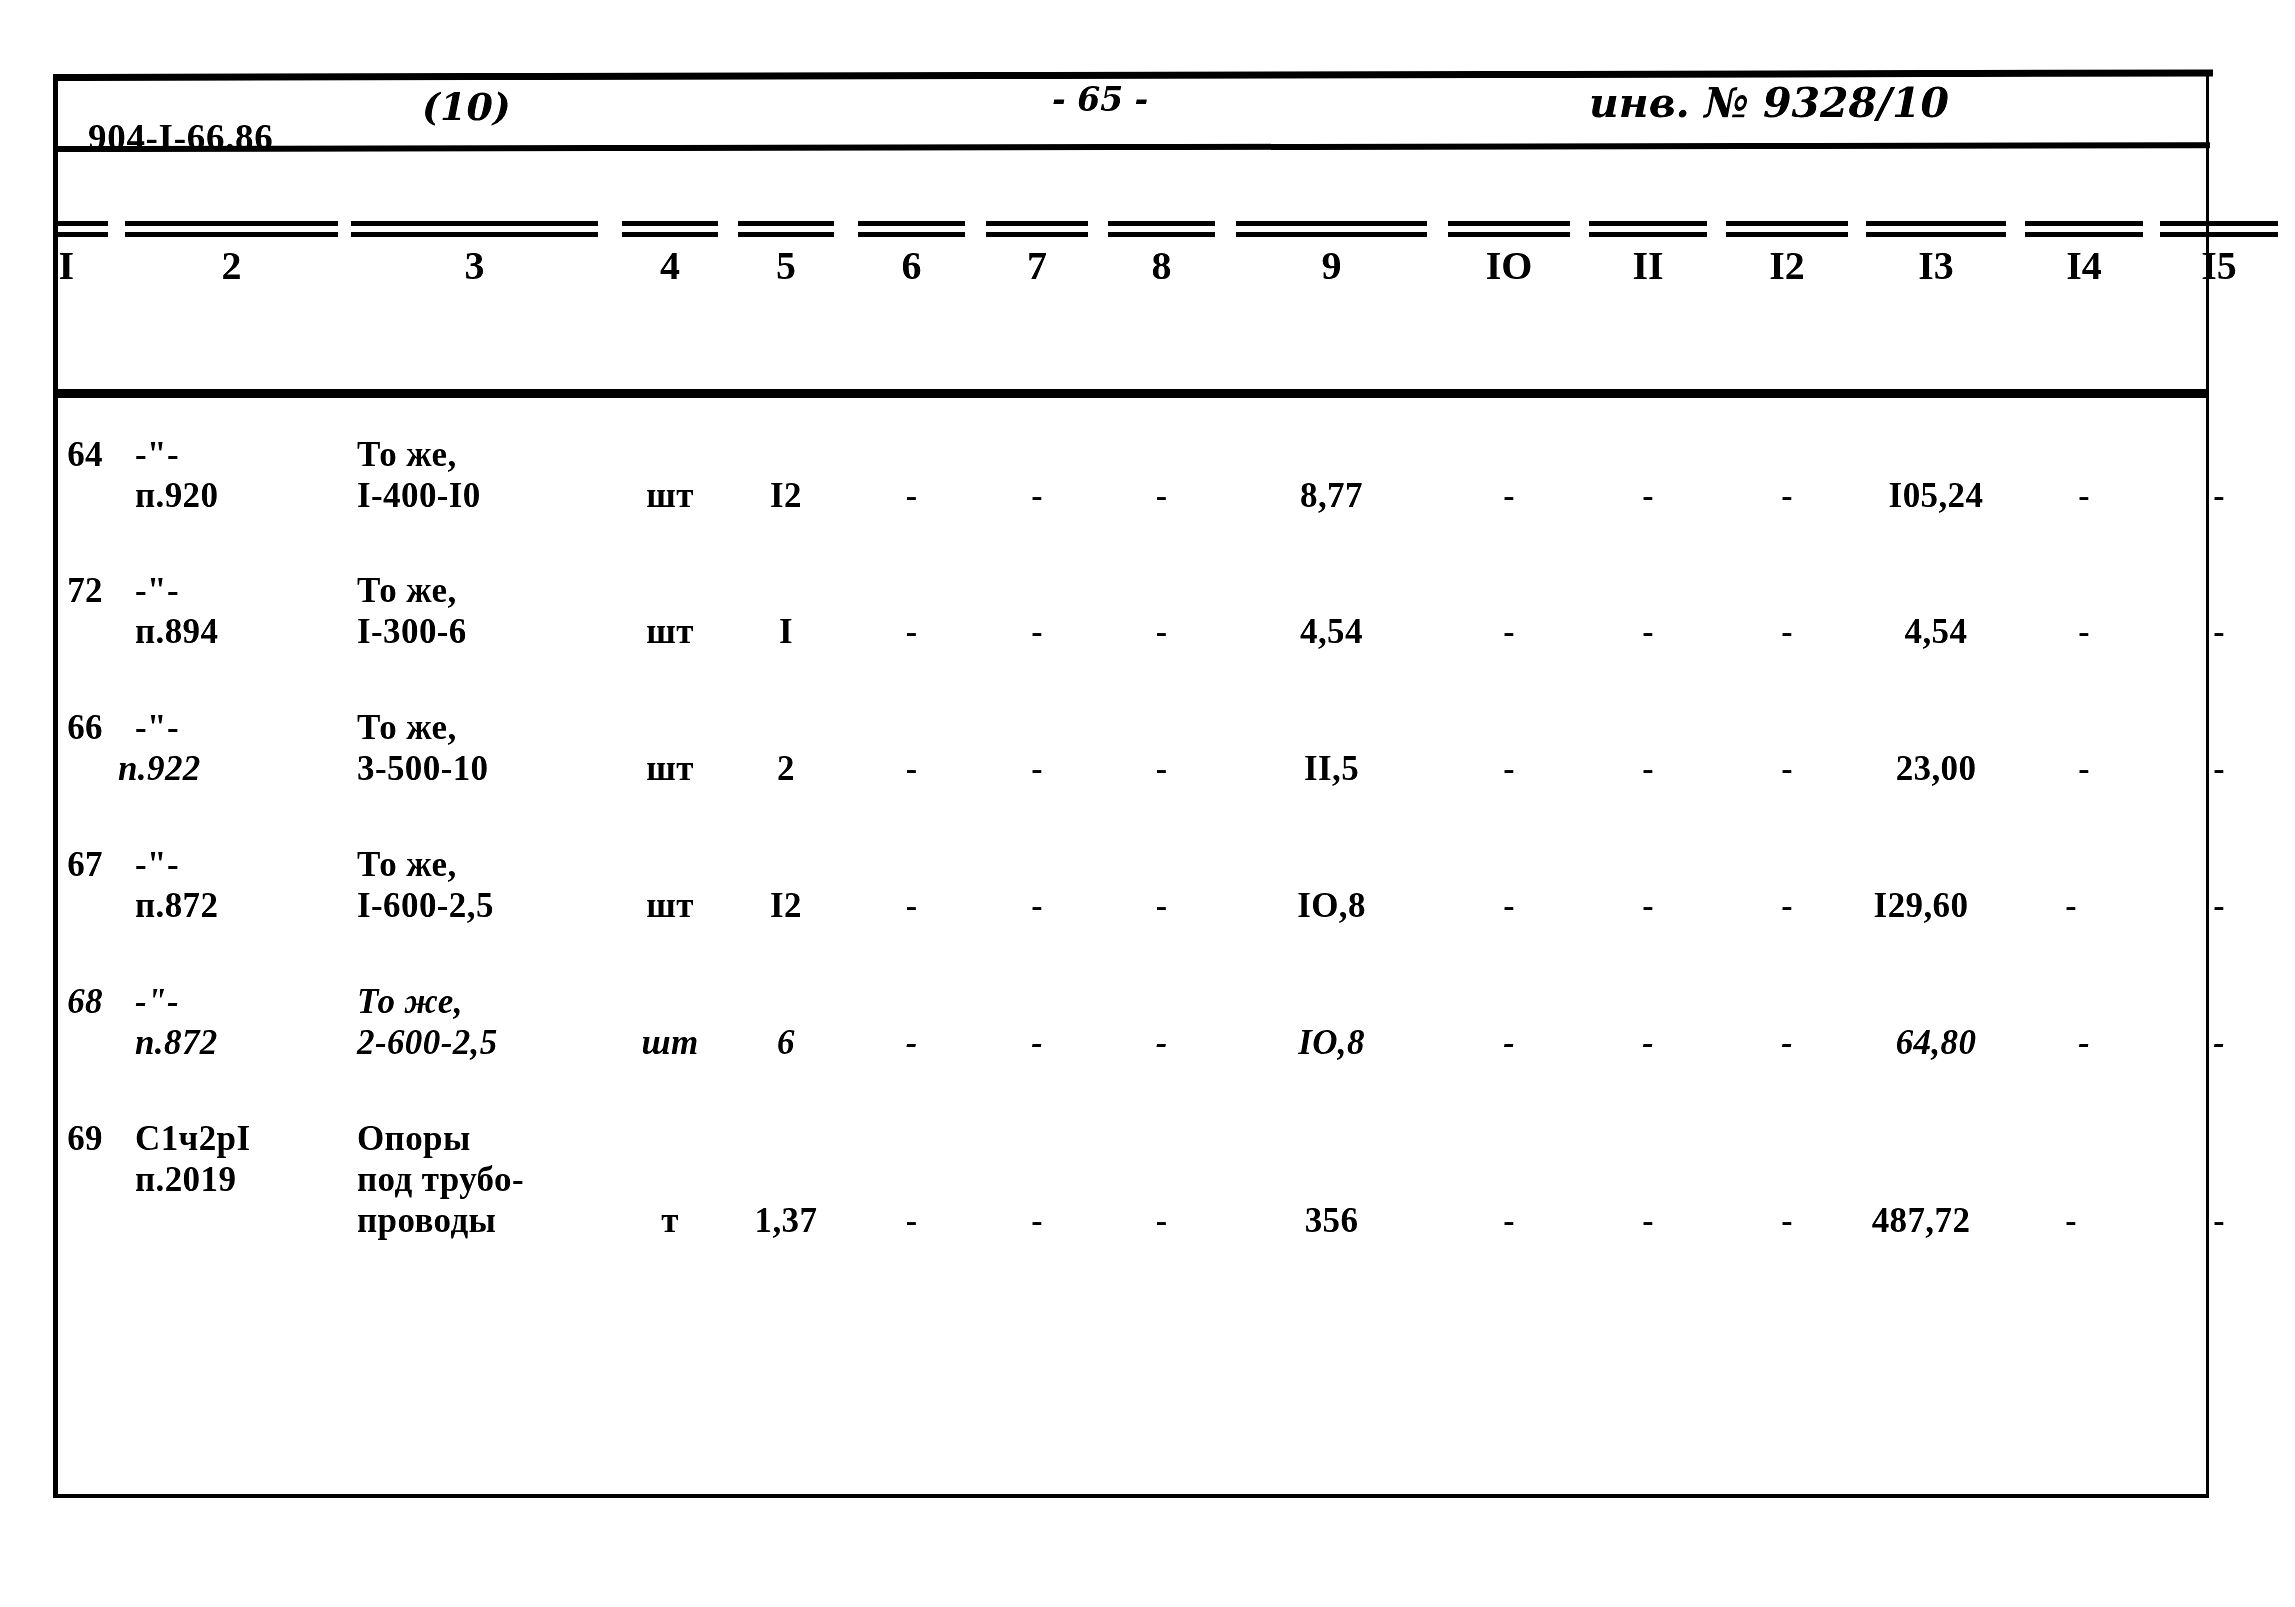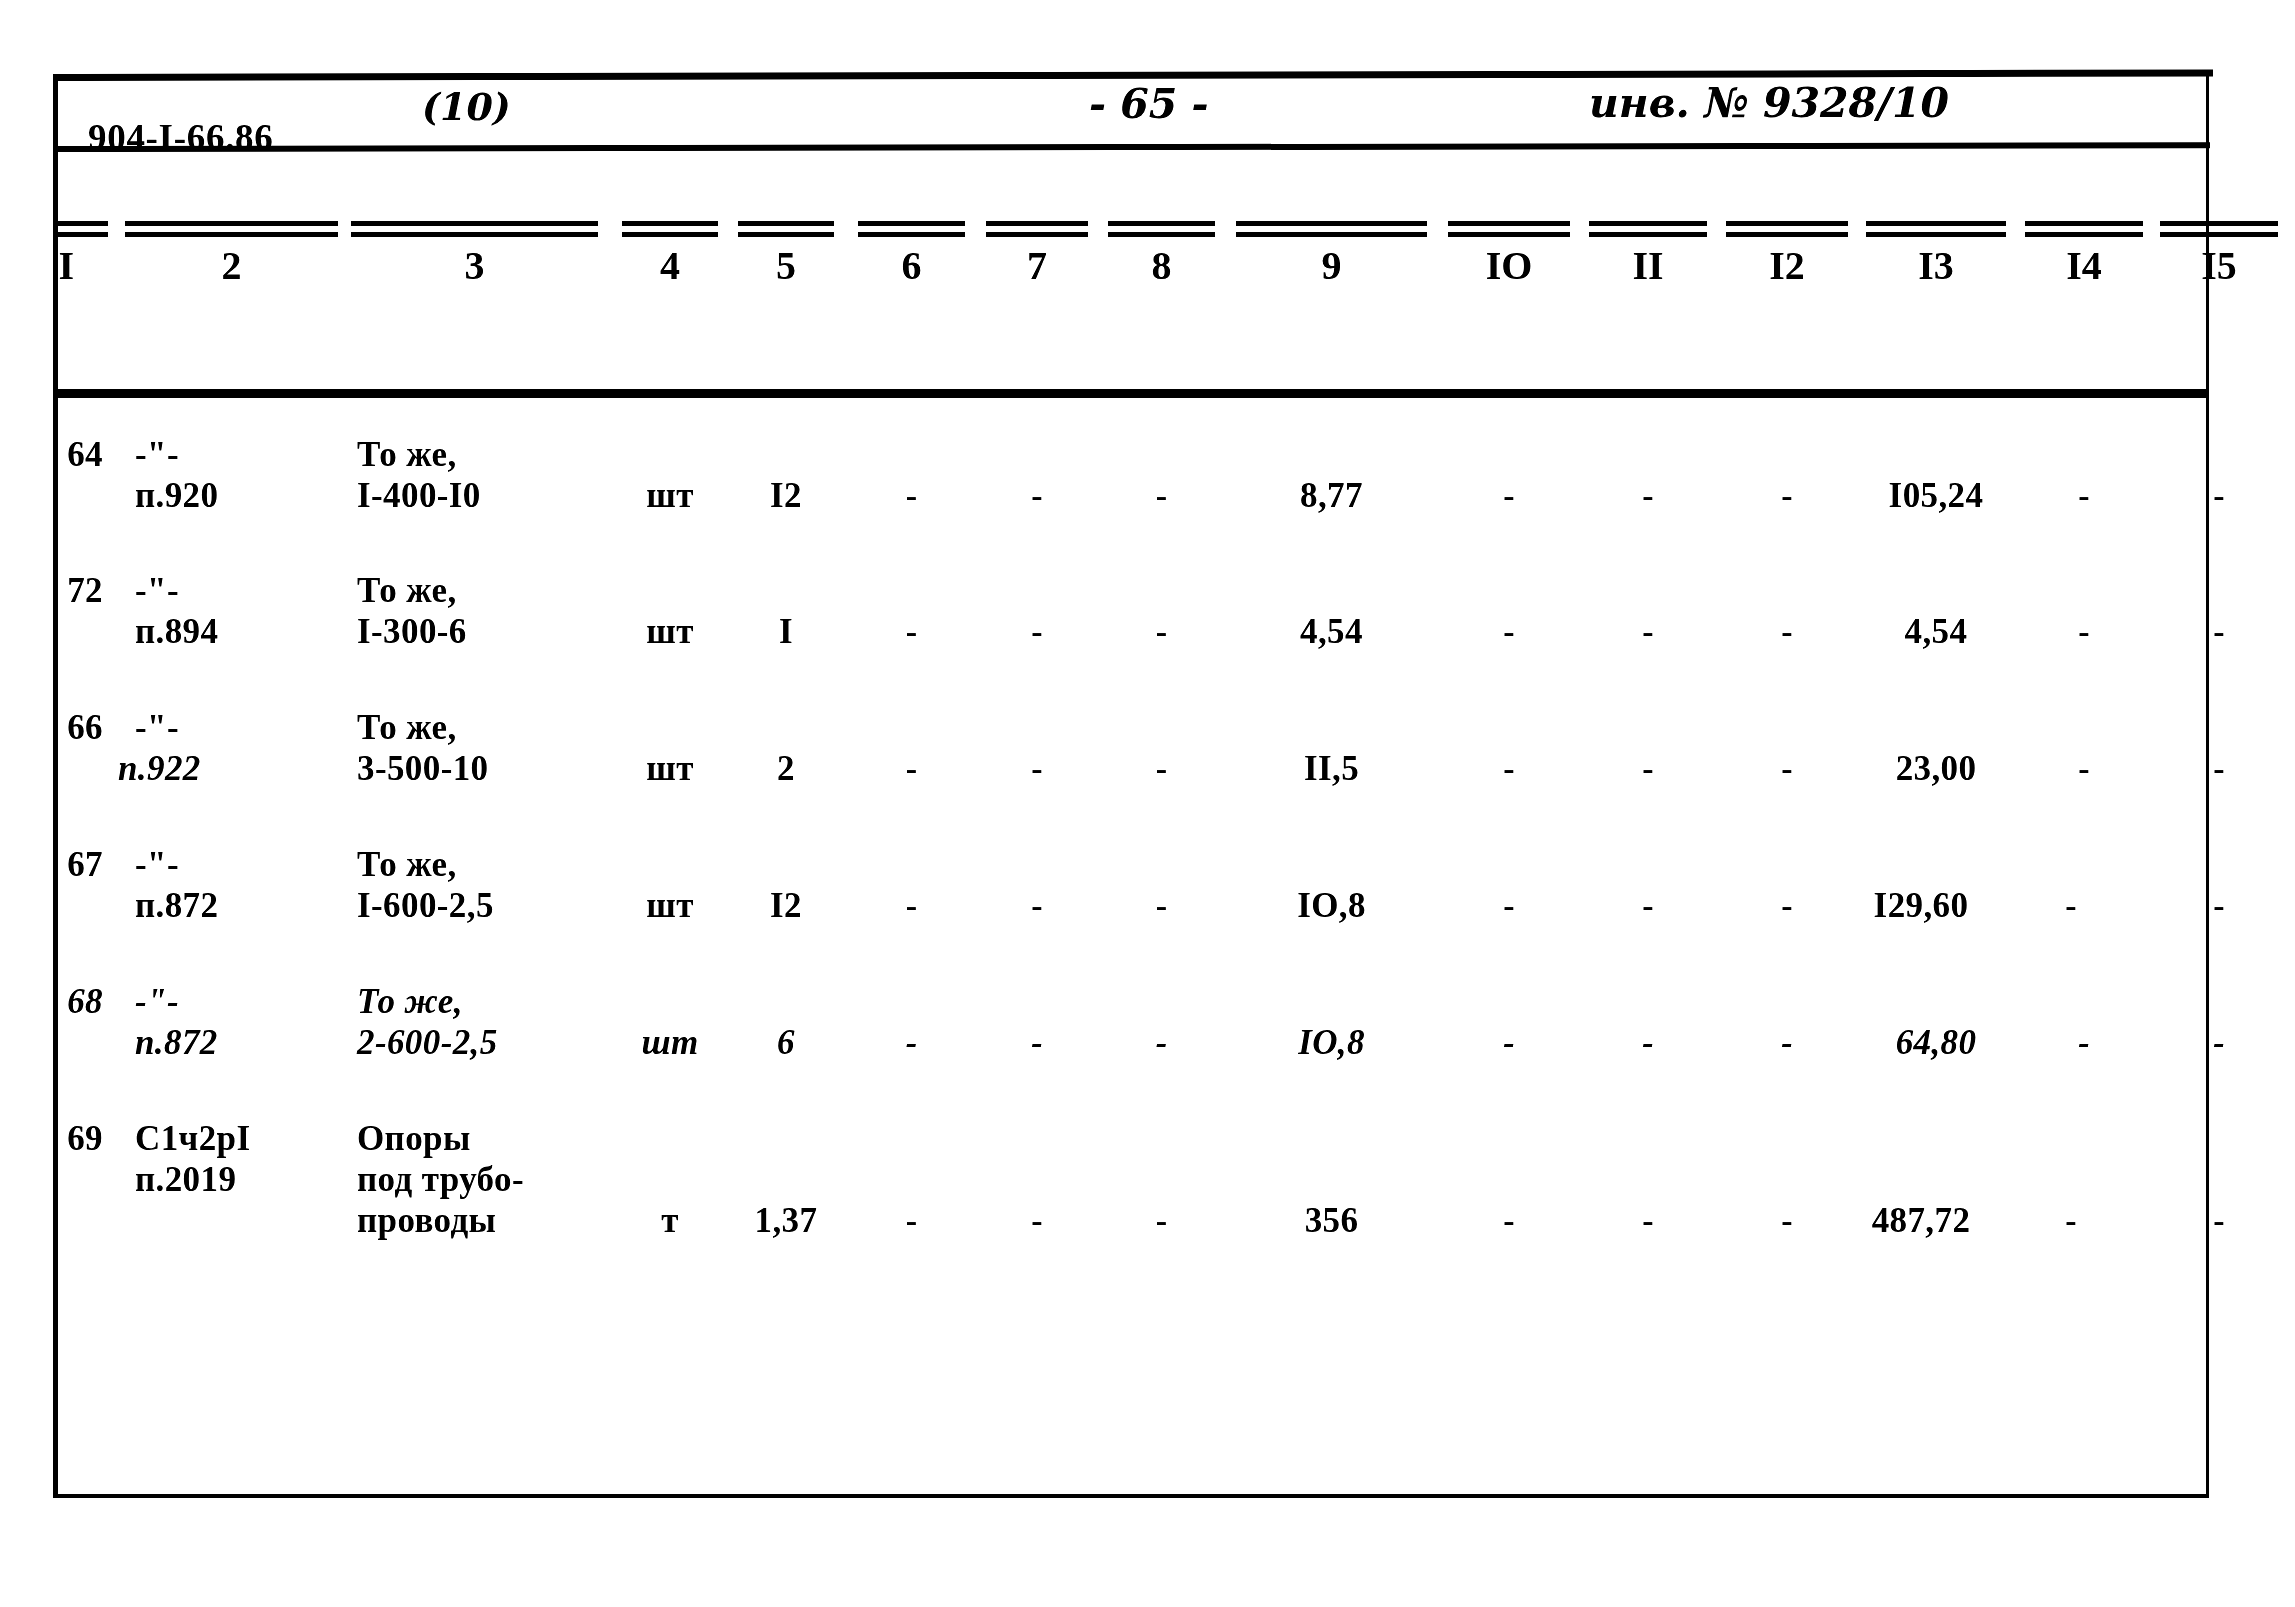--- a/index.html
+++ b/index.html
@@ -95,23 +95,23 @@
   }
   .hdr-copy {
     position: absolute;
     left: 368px;
     top: 7.4px;
     font-size: 38px;
     white-space: nowrap;
   }
   .hdr-page {
     position: absolute;
-    left: 1035px;
+    left: 998px;
     top: 2.9px;
-    font-size: 41px;
+    font-size: 33px;
     white-space: nowrap;
   }
   .hdr-inv {
     position: absolute;
     left: 1535px;
     top: 1.5px;
     font-size: 41px;
     white-space: nowrap;
   }
 

